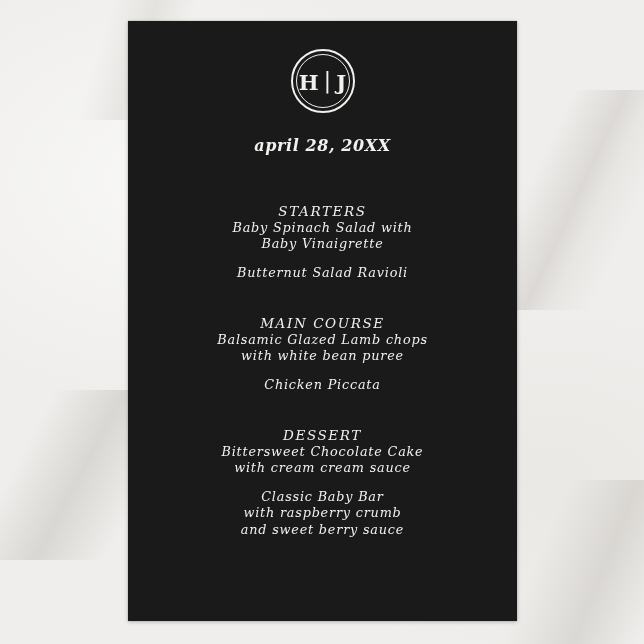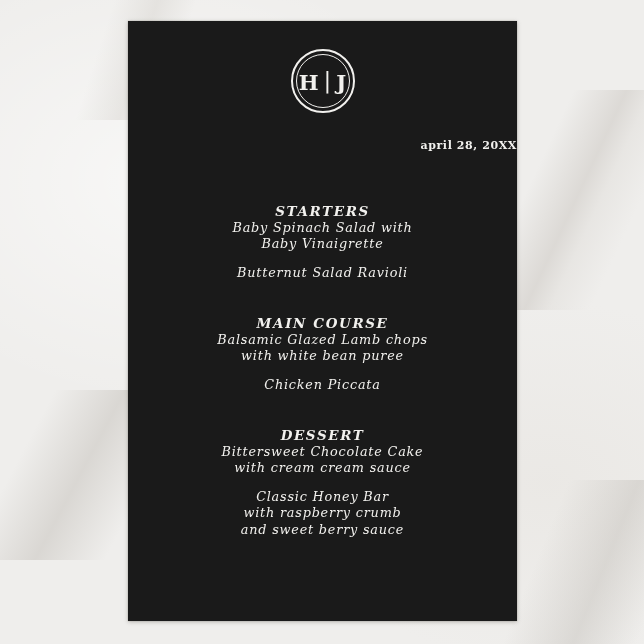--- a/index.html
+++ b/index.html
@@ -61,33 +61,33 @@
   .mono-divider{
     font-size:23px;
     font-weight:400;
     line-height:1;
     transform:translateY(-1px);
   }
 
   
   .date{
     margin-top:24px;
-    font-size:11px;
+    font-style:italic;
+    font-size:16px;
     letter-spacing:.6px;
     line-height:17px;
     font-weight:700;
-    text-align:right;
   }
 
   
   .menu{margin-top:49px;}
   .section + .section{margin-top:34px;}
   .section-title{
     font-style:italic;
-    font-weight:700;
+    font-weight:400;
     font-size:13.5px;
     letter-spacing:1.6px;
     line-height:16.5px;
   }
   .dish{margin-top:0;}
   .dish + .dish{margin-top:12px;}
   .dish-line{
     font-style:italic;
     font-size:12.8px;
     letter-spacing:.8px;
@@ -133,20 +133,20 @@
       </div>
     </div>
 
     <div class="section">
       <div class="section-title">DESSERT</div>
       <div class="dish">
         <div class="dish-line">Bittersweet Chocolate Cake</div>
         <div class="dish-line">with cream cream sauce</div>
       </div>
       <div class="dish">
-        <div class="dish-line">Classic Honey Bar</div>
+        <div class="dish-line">Classic Baby Bar</div>
         <div class="dish-line">with raspberry crumb</div>
         <div class="dish-line">and sweet berry sauce</div>
       </div>
     </div>
 
   </div>
 </div>
 
 </body></html>

